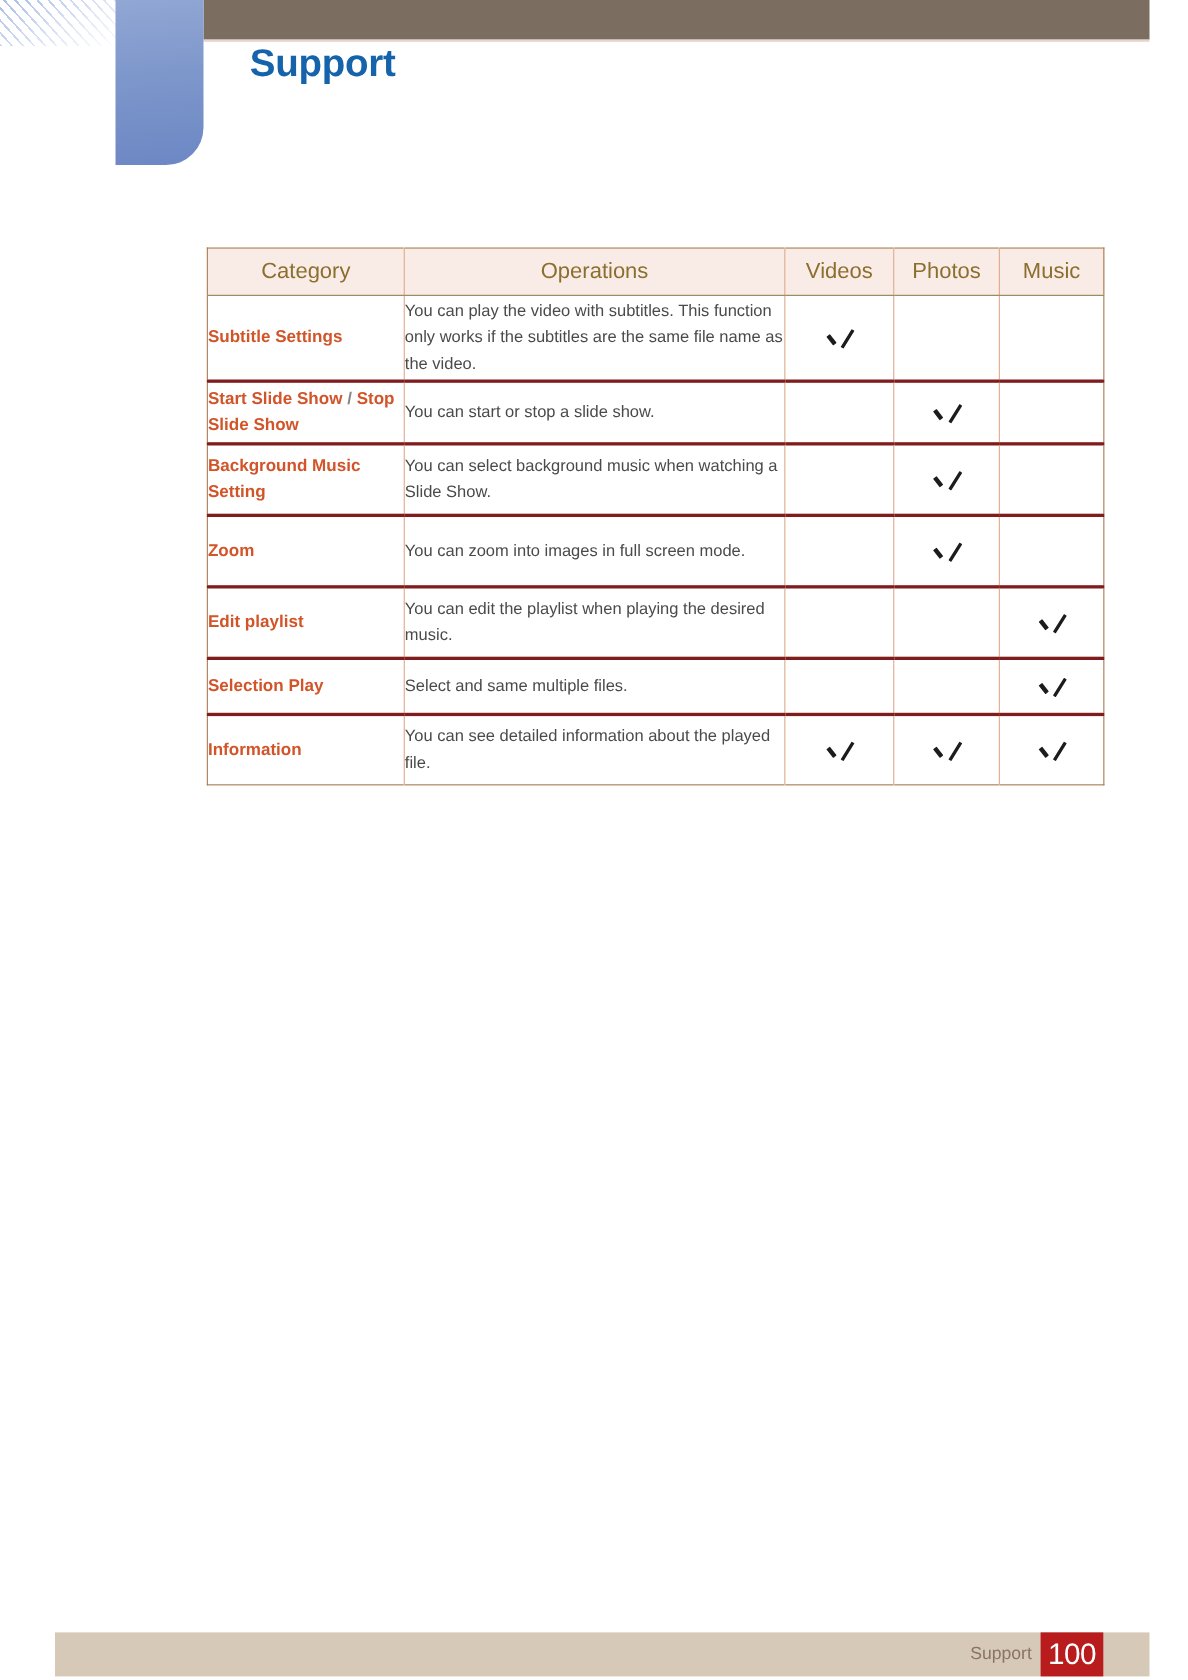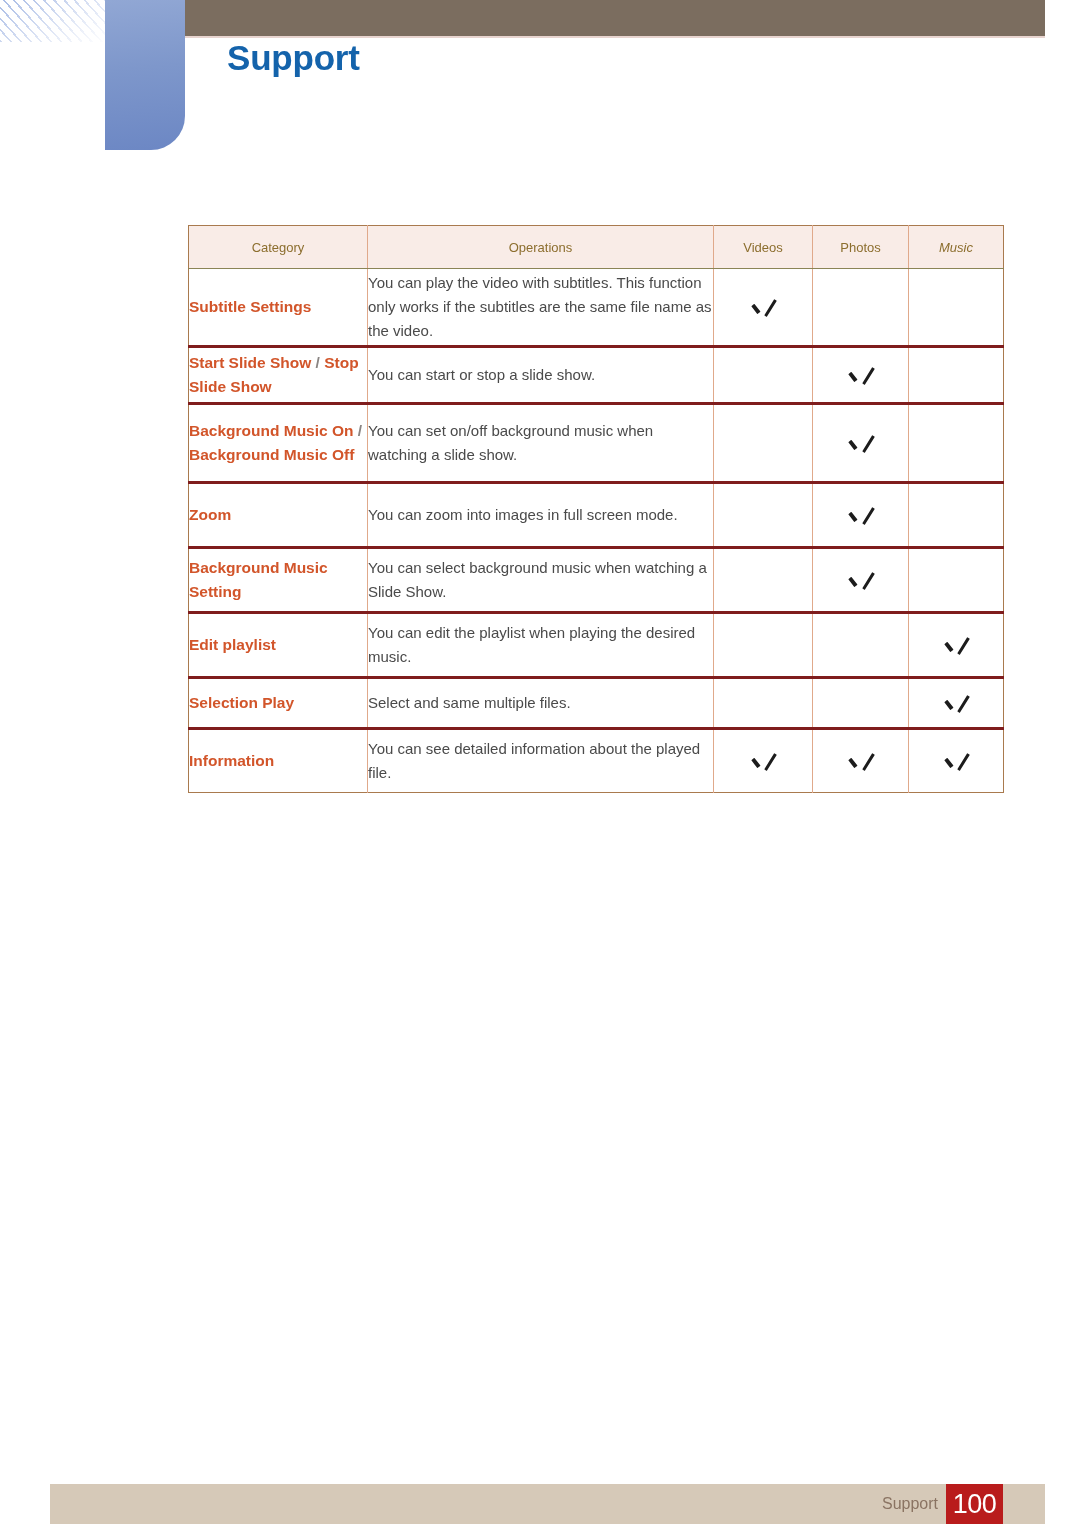--- a/index.html
+++ b/index.html
@@ -85,29 +85,29 @@
   }
   #support-table col.c-category { width: 179px; }
   #support-table col.c-operations { width: 346px; }
   #support-table col.c-videos { width: 99px; }
   #support-table col.c-photos { width: 96px; }
   #support-table col.c-music  { width: 95px; }
 
   #support-table th {
     background: #f9ece7;
     color: #8c6e2e;
-    font-size: 13px;
+    font-size: 20px;
     font-weight: normal;
     text-align: center;
     height: 42px;
     padding: 0 4px;
     border-right: 1px solid #e0a98b;
     border-bottom: 1px solid #8b8456;
   }
-  #support-table th:last-child { border-right: none; font-style: italic; }
+  #support-table th:last-child { border-right: none; }
 
   #support-table td {
     border-right: 1px solid #e0a98b;
     border-bottom: 3px solid #7f1d1d;
     vertical-align: middle;
     padding: 0;
   }
   #support-table td:last-child { border-right: none; }
   #support-table tr:last-child td { border-bottom: none; }
 
@@ -237,37 +237,30 @@
         <td class="mark"></td>
         <td class="mark"></td>
       </tr>
       <tr class="h2">
         <td class="cat"><span>Start Slide Show</span><span class="sep"> / </span><span>Stop Slide Show</span></td>
         <td class="ops">You can start or stop a slide show.</td>
         <td class="mark"></td>
         <td class="mark"><span class="check"></span></td>
         <td class="mark"></td>
       </tr>
-      <tr class="h3">
-        <td class="cat"><span>Background Music On</span><span class="sep"> / </span><span>Background Music Off</span></td>
-        <td class="ops">You can set on/off background music when watching a slide show.</td>
+      <tr class="h2b">
+        <td class="cat"><span>Background Music Setting</span></td>
+        <td class="ops">You can select background music when watching a Slide Show.</td>
         <td class="mark"></td>
         <td class="mark"><span class="check"></span></td>
         <td class="mark"></td>
       </tr>
       <tr class="h2b">
         <td class="cat"><span>Zoom</span></td>
         <td class="ops">You can zoom into images in full screen mode.</td>
-        <td class="mark"></td>
-        <td class="mark"><span class="check"></span></td>
-        <td class="mark"></td>
-      </tr>
-      <tr class="h2b">
-        <td class="cat"><span>Background Music Setting</span></td>
-        <td class="ops">You can select background music when watching a Slide Show.</td>
         <td class="mark"></td>
         <td class="mark"><span class="check"></span></td>
         <td class="mark"></td>
       </tr>
       <tr class="h2b">
         <td class="cat"><span>Edit playlist</span></td>
         <td class="ops">You can edit the playlist when playing the desired music.</td>
         <td class="mark"></td>
         <td class="mark"></td>
         <td class="mark"><span class="check"></span></td>

